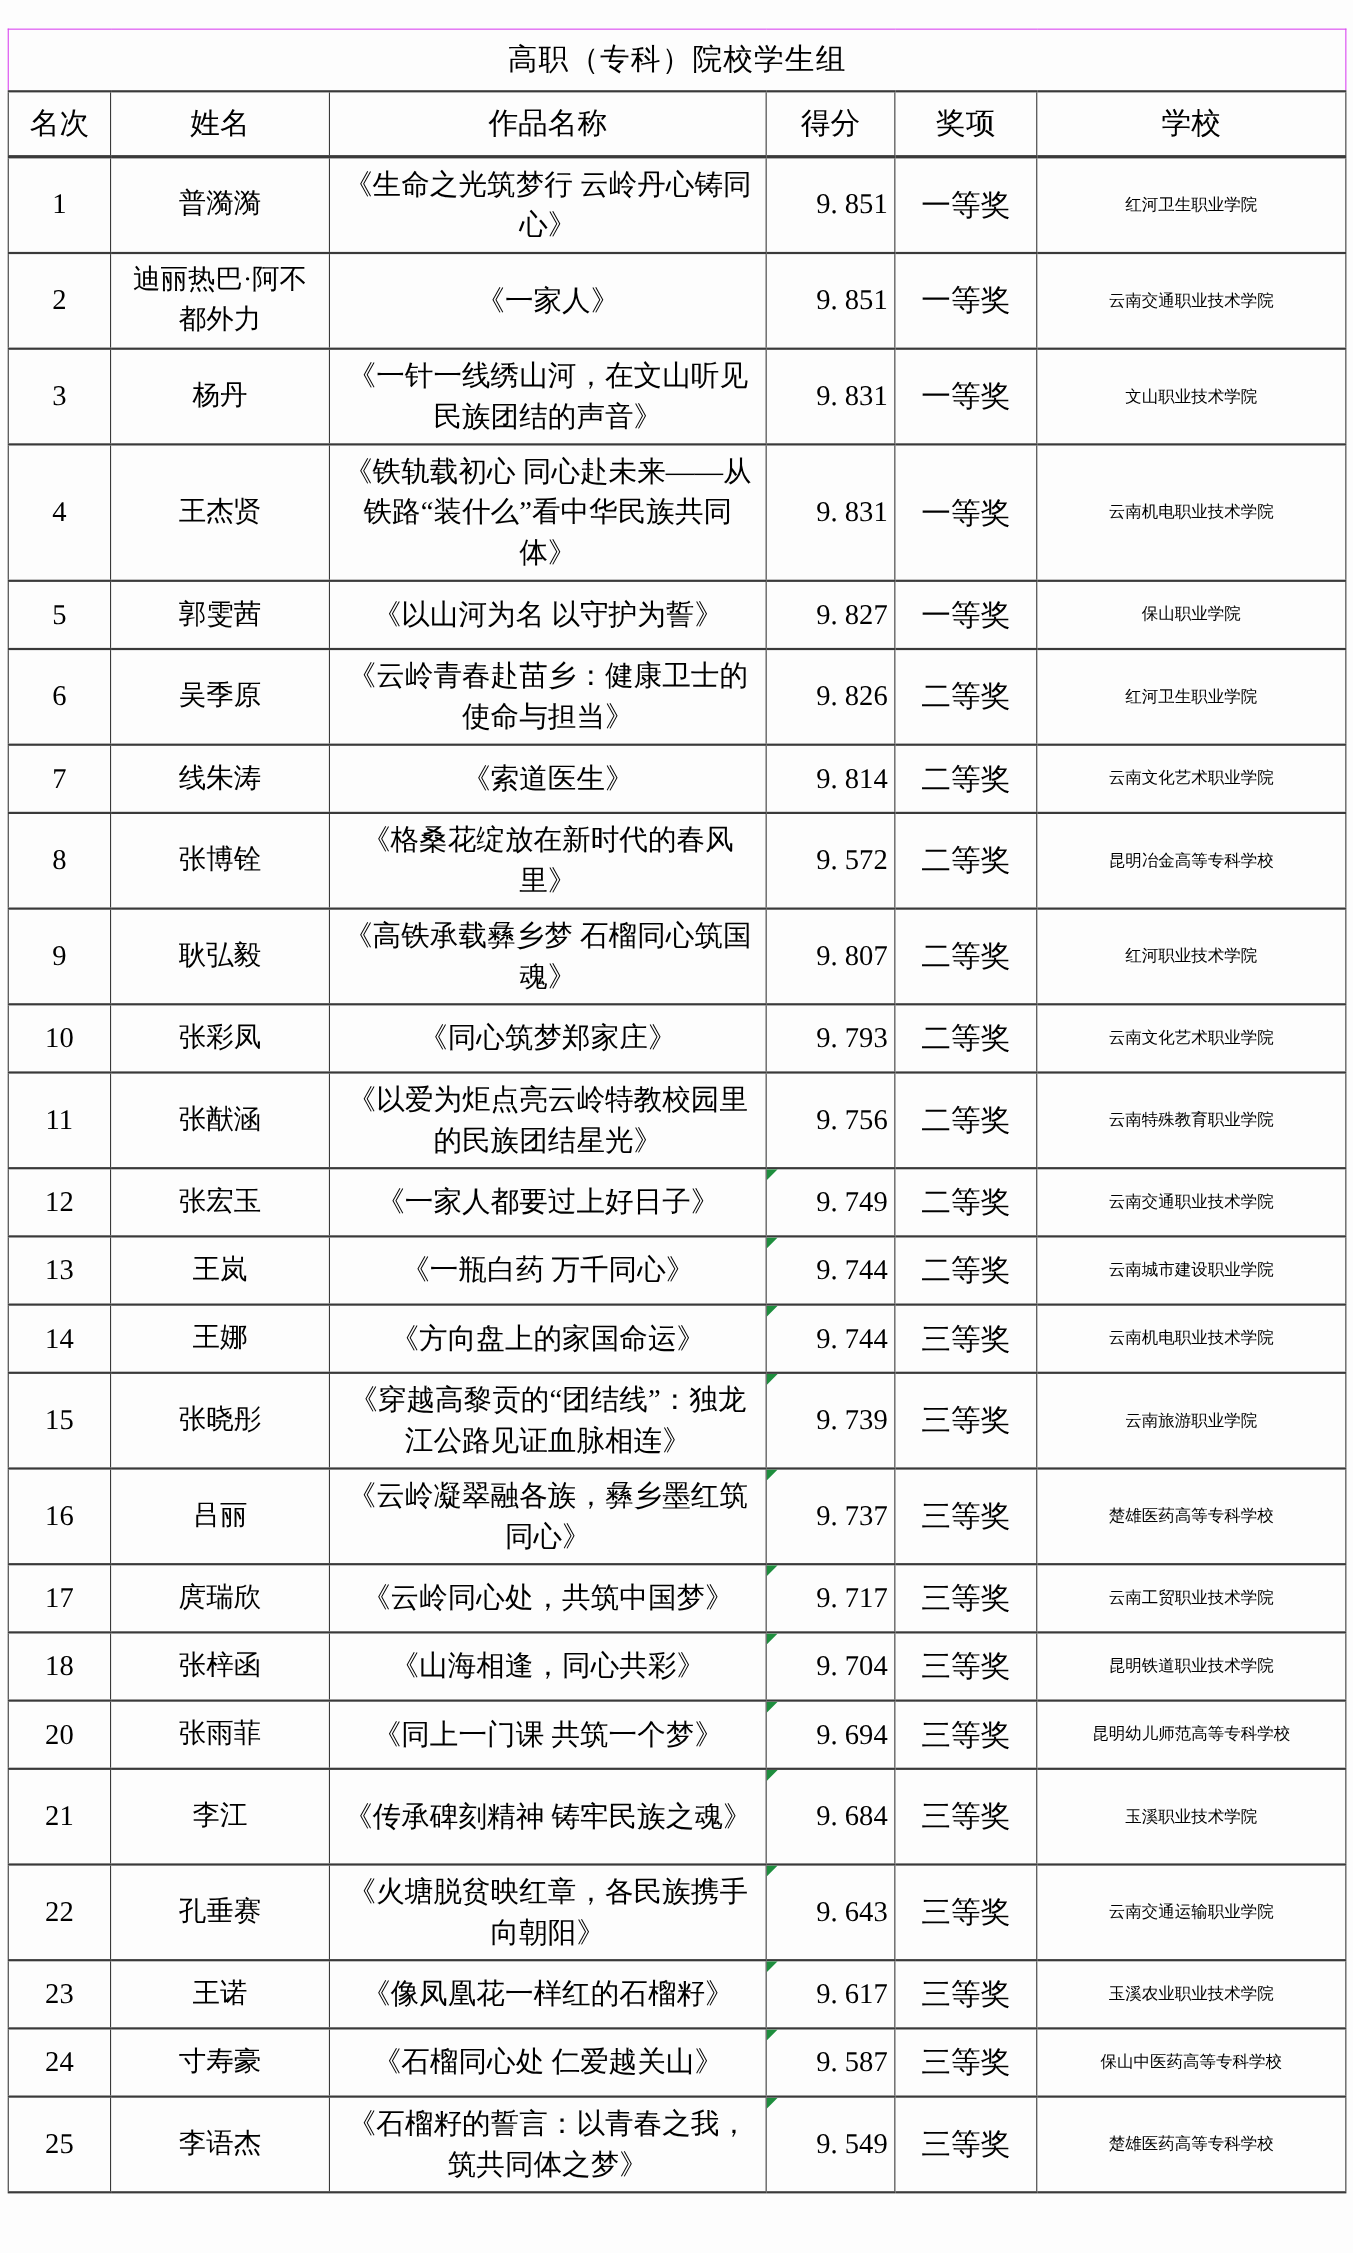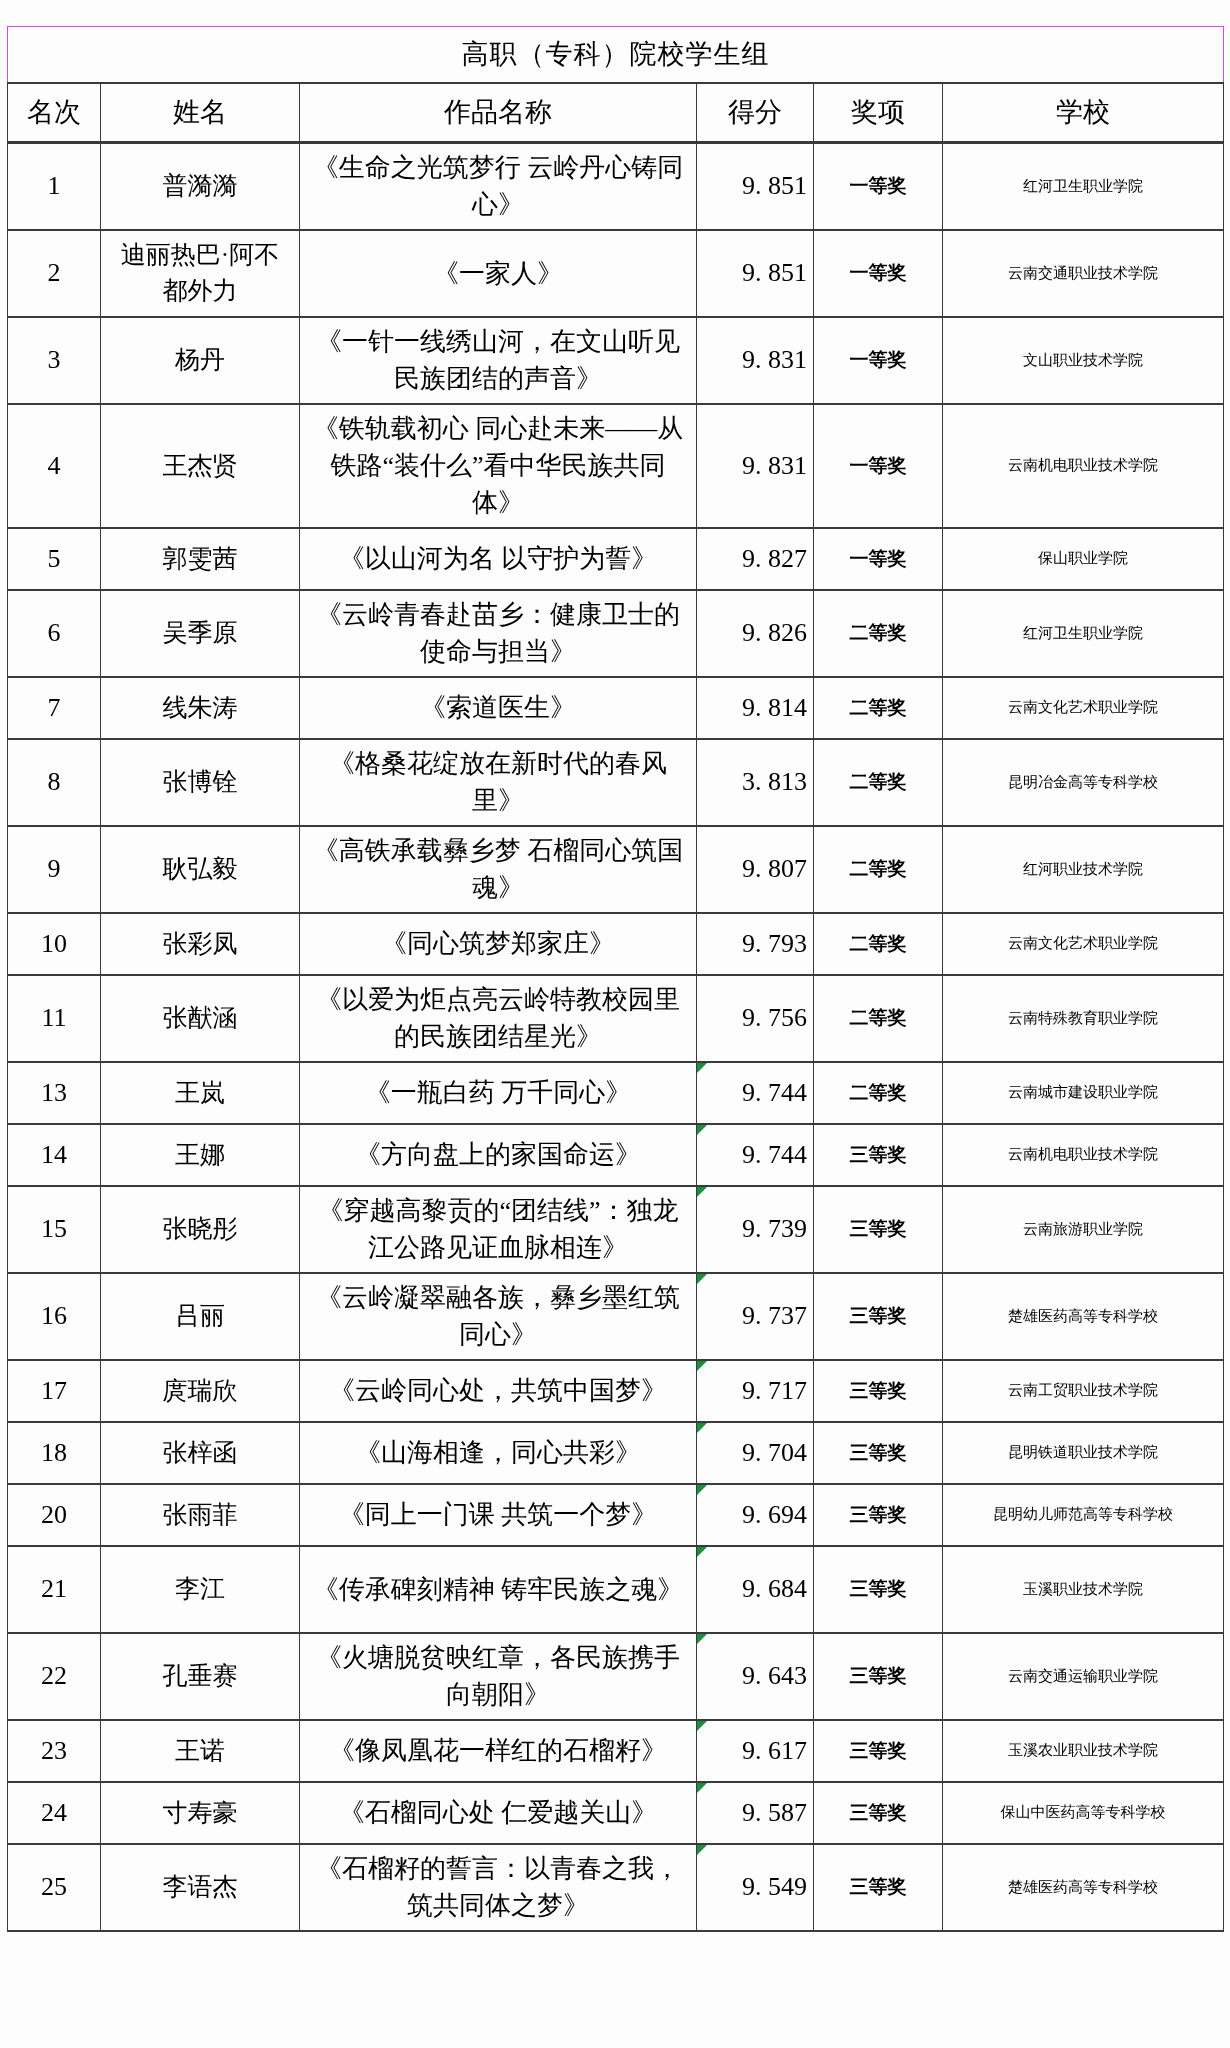--- a/index.html
+++ b/index.html
@@ -16,21 +16,21 @@
   tr.hdr{height:60px;}
   tr.h1{height:62px;}
   tr.h2{height:87px;}
   tr.h3{height:124px;}
   col.c1{width:93px;}col.c2{width:199px;}col.c3{width:397px;}
   col.c4{width:117px;}col.c5{width:129px;}col.c6{width:281px;}
   .c-rank{font-size:26px;}
   .c-name{font-size:25px;line-height:36px;padding:4px 8px;}
   .c-work{font-size:26px;line-height:37px;padding:4px 10px;}
   .c-score{font-size:26px;position:relative;text-align:right;}
-  .c-award{font-size:19px;font-weight:bold;}
+  .c-award{font-size:27px;}
   .c-school{font-size:15px;white-space:nowrap;padding:4px 2px;}
   .corner{position:absolute;top:0;left:0;width:0;height:0;
           border-top:10px solid var(--marker,#1e8e3e);
           border-right:10px solid transparent;}
 </style>
 </head>
 <body>
 
 <div class="sheet">
 <table>
@@ -108,21 +108,21 @@
     <td class="c-name">线朱涛</td>
     <td class="c-work">《索道医生》</td>
     <td class="c-score"><span>9. 814</span></td>
     <td class="c-award">二等奖</td>
     <td class="c-school">云南文化艺术职业学院</td>
   </tr>
   <tr class="data h2">
     <td class="c-rank">8</td>
     <td class="c-name">张博铨</td>
     <td class="c-work">《格桑花绽放在新时代的春风里》</td>
-    <td class="c-score"><span>3. 813</span></td>
+    <td class="c-score"><span>9. 572</span></td>
     <td class="c-award">二等奖</td>
     <td class="c-school">昆明冶金高等专科学校</td>
   </tr>
   <tr class="data h2">
     <td class="c-rank">9</td>
     <td class="c-name">耿弘毅</td>
     <td class="c-work">《高铁承载彝乡梦 石榴同心筑国魂》</td>
     <td class="c-score"><span>9. 807</span></td>
     <td class="c-award">二等奖</td>
     <td class="c-school">红河职业技术学院</td>
@@ -135,20 +135,28 @@
     <td class="c-award">二等奖</td>
     <td class="c-school">云南文化艺术职业学院</td>
   </tr>
   <tr class="data h2">
     <td class="c-rank">11</td>
     <td class="c-name">张猷涵</td>
     <td class="c-work">《以爱为炬点亮云岭特教校园里的民族团结星光》</td>
     <td class="c-score"><span>9. 756</span></td>
     <td class="c-award">二等奖</td>
     <td class="c-school">云南特殊教育职业学院</td>
+  </tr>
+  <tr class="data h1">
+    <td class="c-rank">12</td>
+    <td class="c-name">张宏玉</td>
+    <td class="c-work">《一家人都要过上好日子》</td>
+    <td class="c-score"><span class="corner"></span><span>9. 749</span></td>
+    <td class="c-award">二等奖</td>
+    <td class="c-school">云南交通职业技术学院</td>
   </tr>
   <tr class="data h1">
     <td class="c-rank">13</td>
     <td class="c-name">王岚</td>
     <td class="c-work">《一瓶白药 万千同心》</td>
     <td class="c-score"><span class="corner"></span><span>9. 744</span></td>
     <td class="c-award">二等奖</td>
     <td class="c-school">云南城市建设职业学院</td>
   </tr>
   <tr class="data h1">

